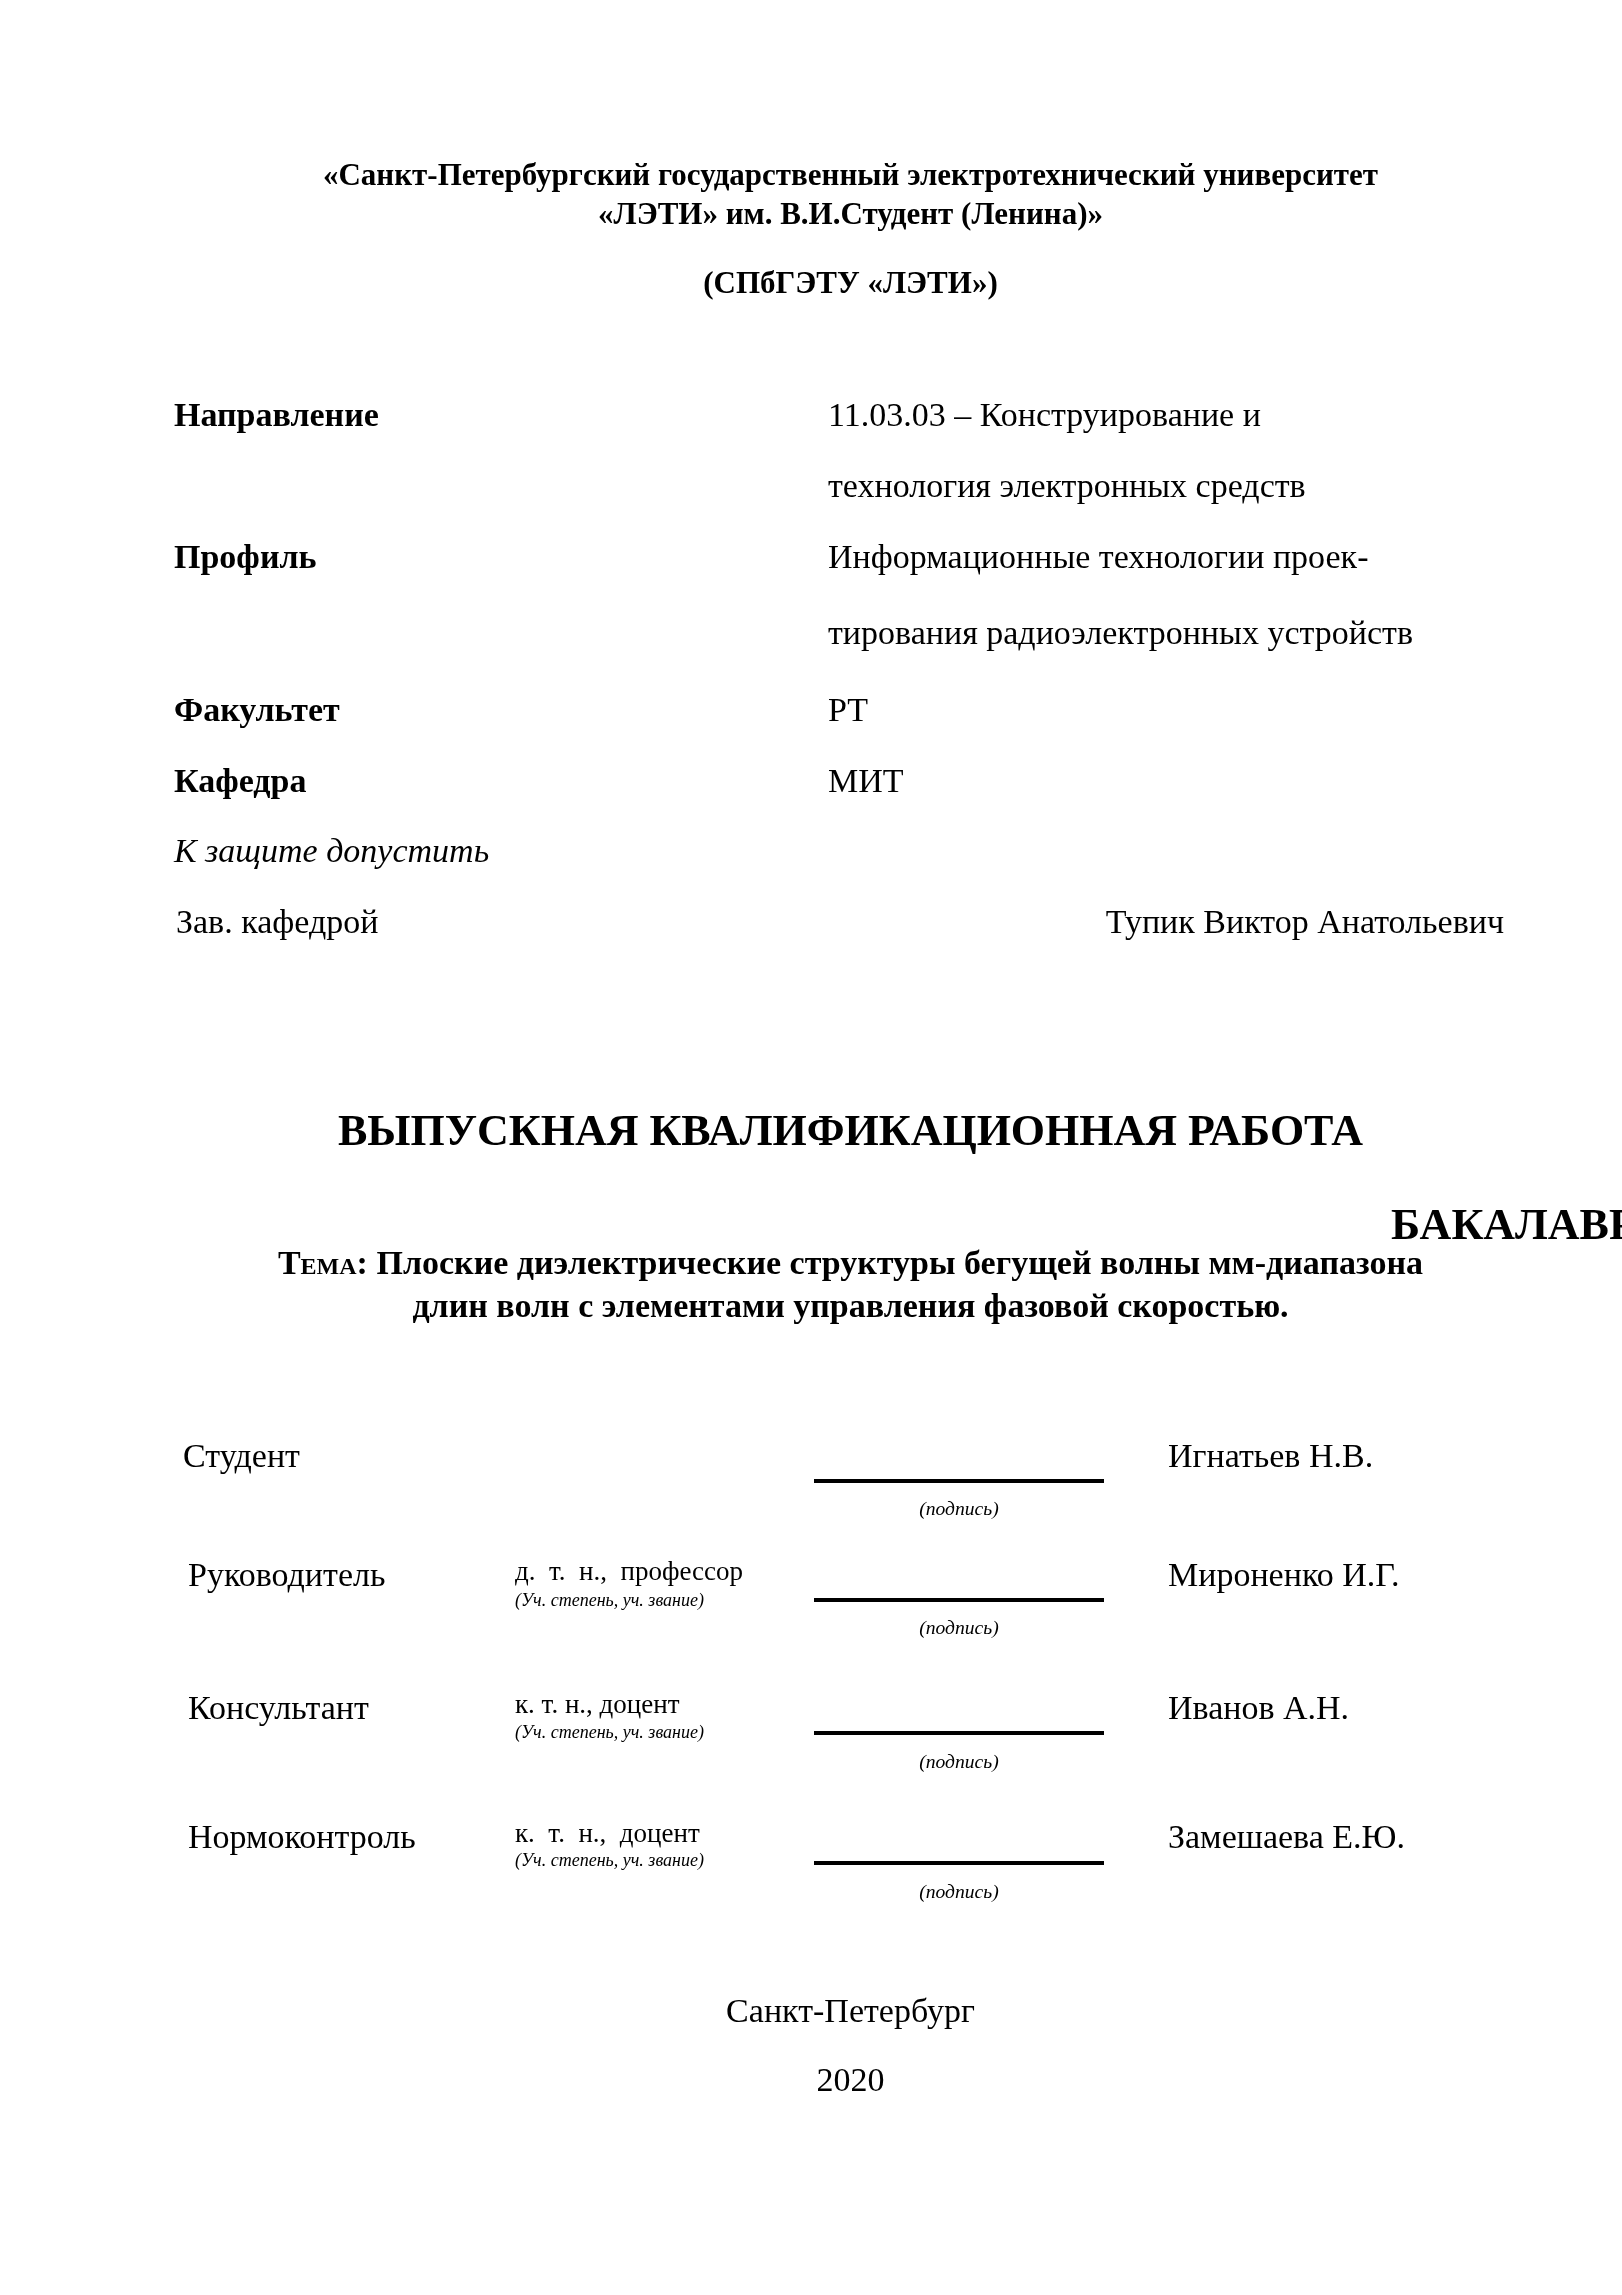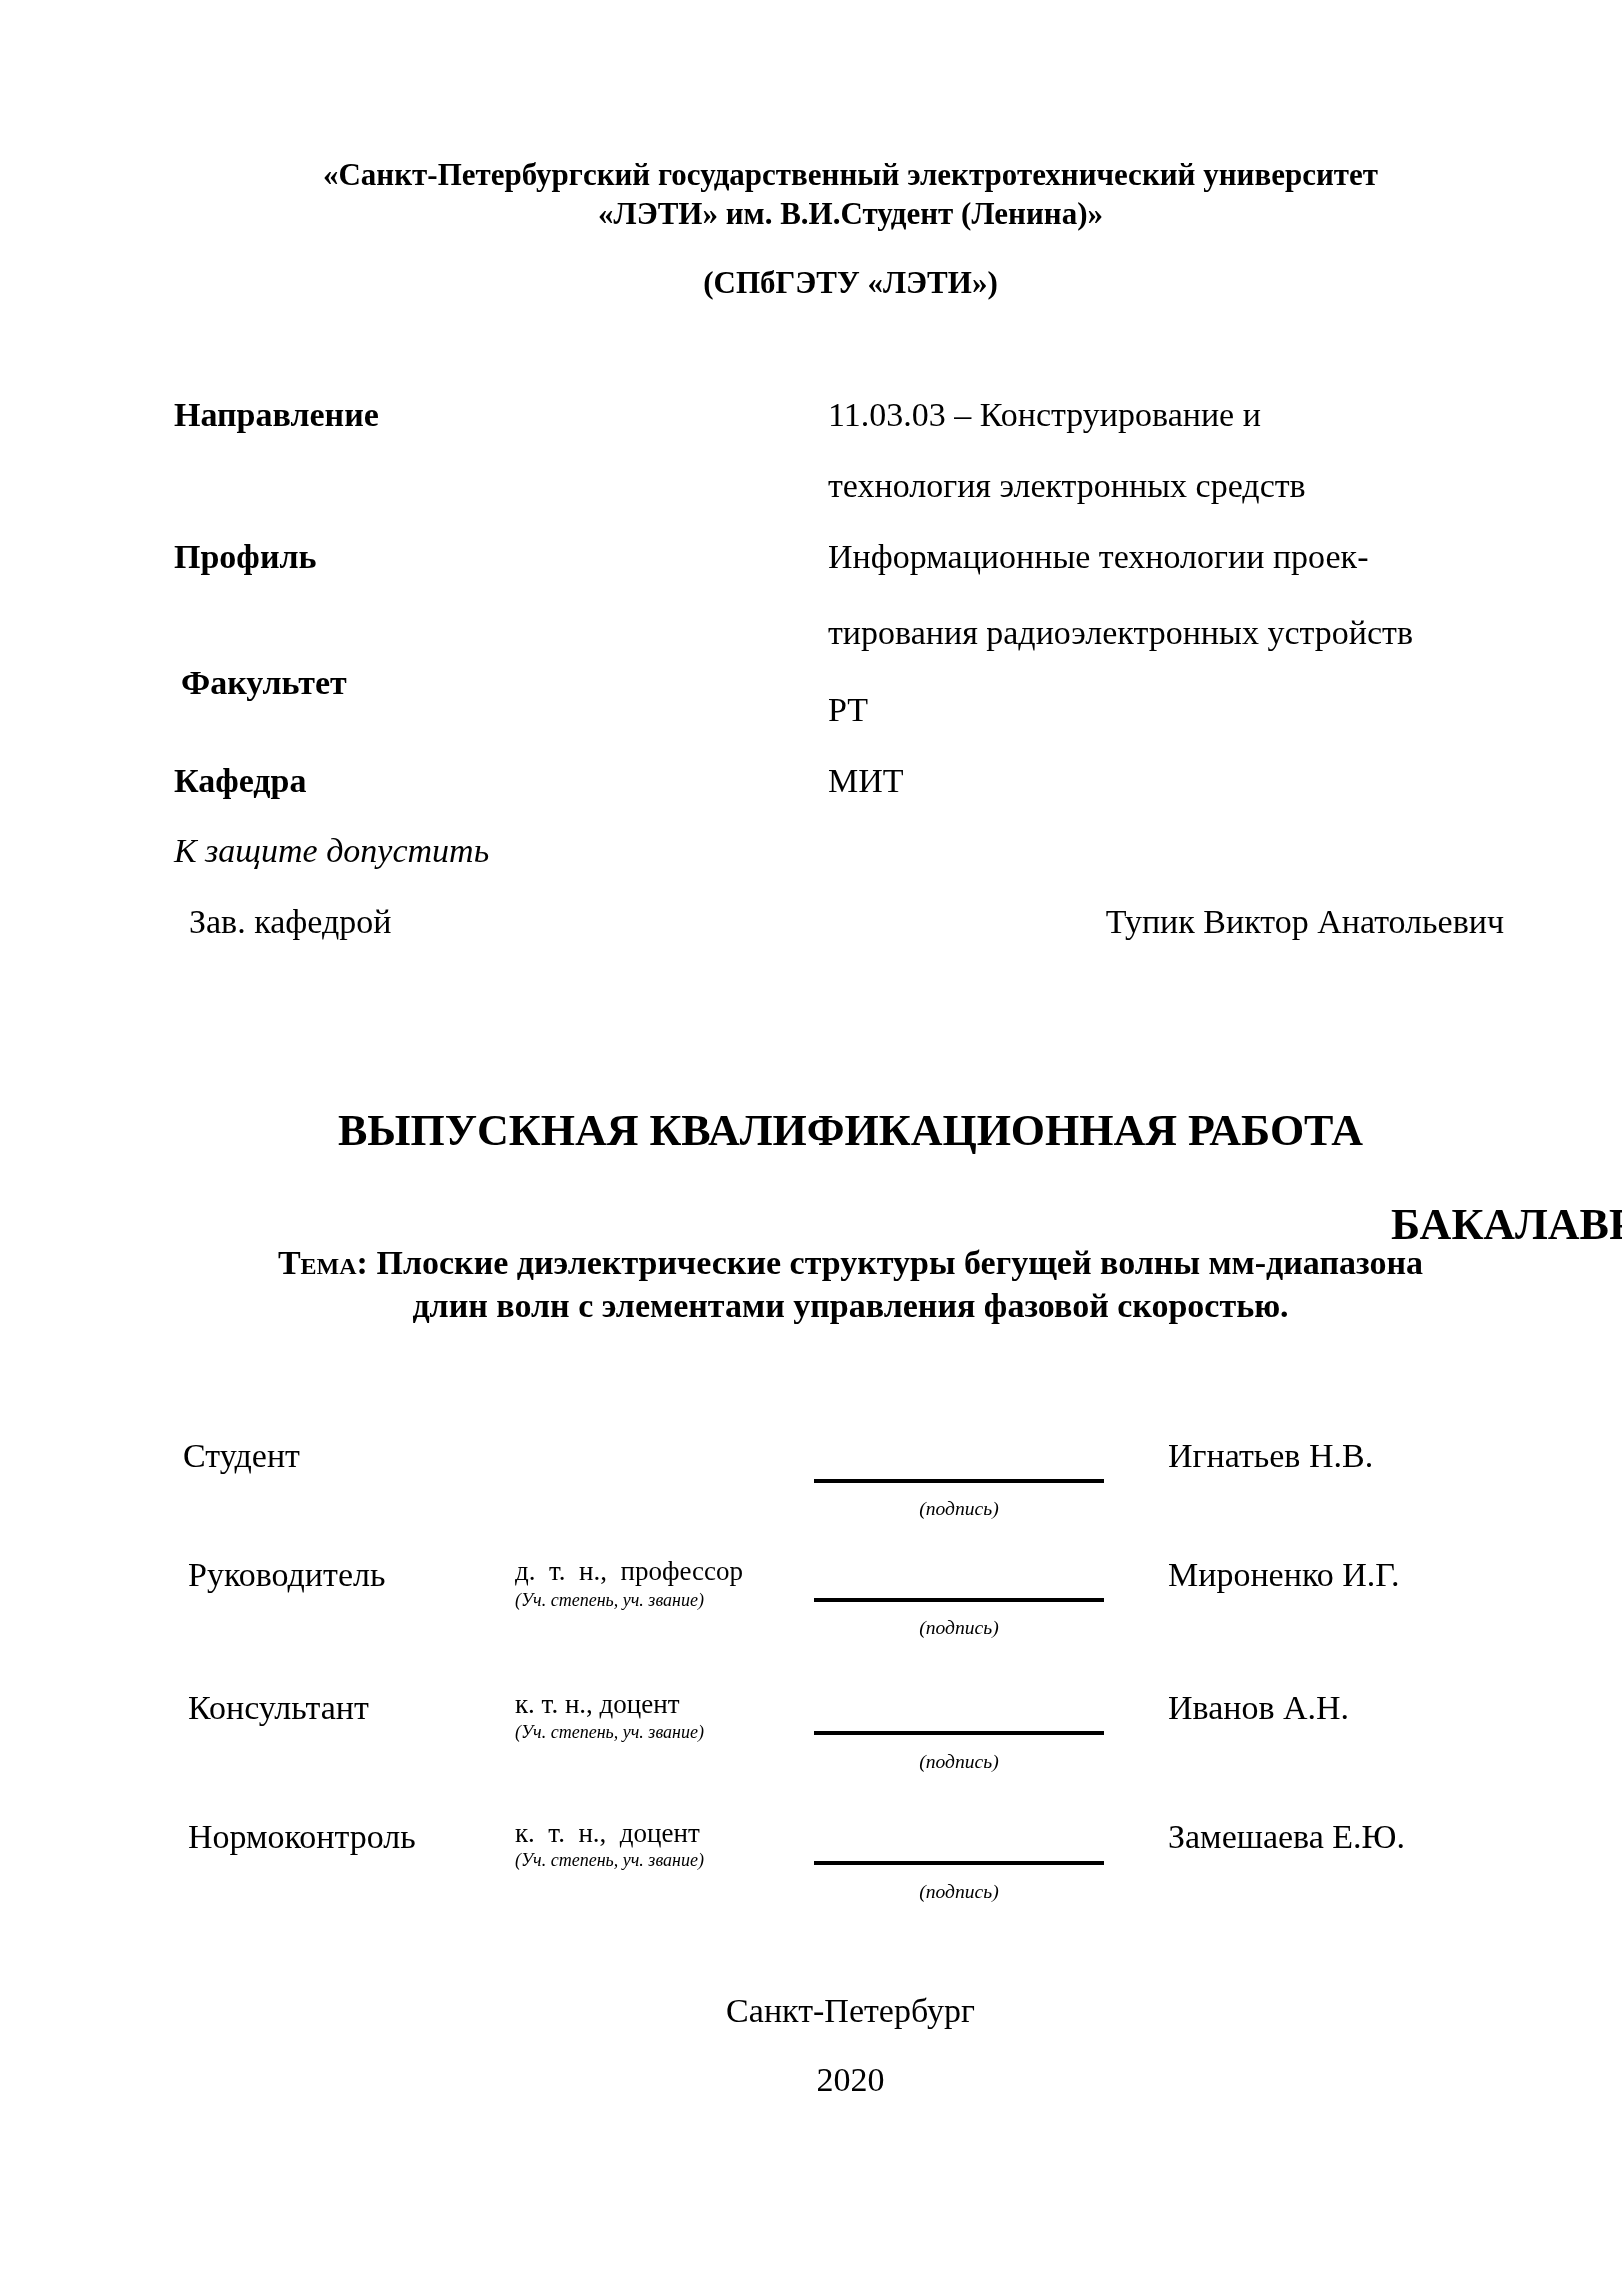--- a/index.html
+++ b/index.html
@@ -29,29 +29,29 @@
 <div class="abs center hdr" style="top:265px;">(СПбГЭТУ «ЛЭТИ»)</div>
 
 <div class="abs lbl bold" style="left:174px; top:396px;">Направление</div>
 <div class="abs lbl" style="left:828px; top:396px;">11.03.03 – Конструирование и</div>
 <div class="abs lbl" style="left:828px; top:467px;">технология электронных средств</div>
 
 <div class="abs lbl bold" style="left:174px; top:538px;">Профиль</div>
 <div class="abs lbl" style="left:828px; top:538px;">Информационные технологии проек-</div>
 <div class="abs lbl" style="left:828px; top:614px;">тирования радиоэлектронных устройств</div>
 
-<div class="abs lbl bold" style="left:174px; top:664px;margin-left:7px;">Факультет</div>
+<div class="abs lbl bold" style="left:174px; top:691px;">Факультет</div>
 <div class="abs lbl" style="left:828px; top:691px;">РТ</div>
 
 <div class="abs lbl bold" style="left:174px; top:762px;">Кафедра</div>
 <div class="abs lbl" style="left:828px; top:762px;">МИТ</div>
 
 <div class="abs lbl ital" style="left:174px; top:832px;">К защите допустить</div>
 
-<div class="abs lbl" style="left:189px; top:903px;">Зав. кафедрой</div>
+<div class="abs lbl" style="left:176px; top:903px;">Зав. кафедрой</div>
 <div class="abs lbl" style="right:119px; top:903px;">Тупик Виктор Анатольевич</div>
 
 <div class="abs center big" style="top:1105px;">ВЫПУСКНАЯ КВАЛИФИКАЦИОННАЯ РАБОТА</div>
 <div class="abs center big" style="top:1199px;text-align:right;">БАКАЛАВРА</div>
 
 <div class="abs center theme" style="top:1244px;">
   <span class="sc">Тема:</span>
   <span>Плоские диэлектрические структуры бегущей волны мм-диапазона</span>
 </div>
 <div class="abs center theme" style="top:1287px;">длин волн с элементами управления фазовой скоростью.</div>

